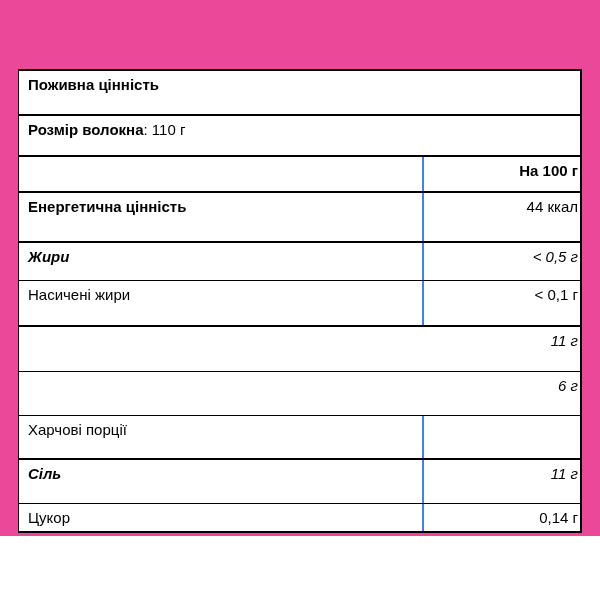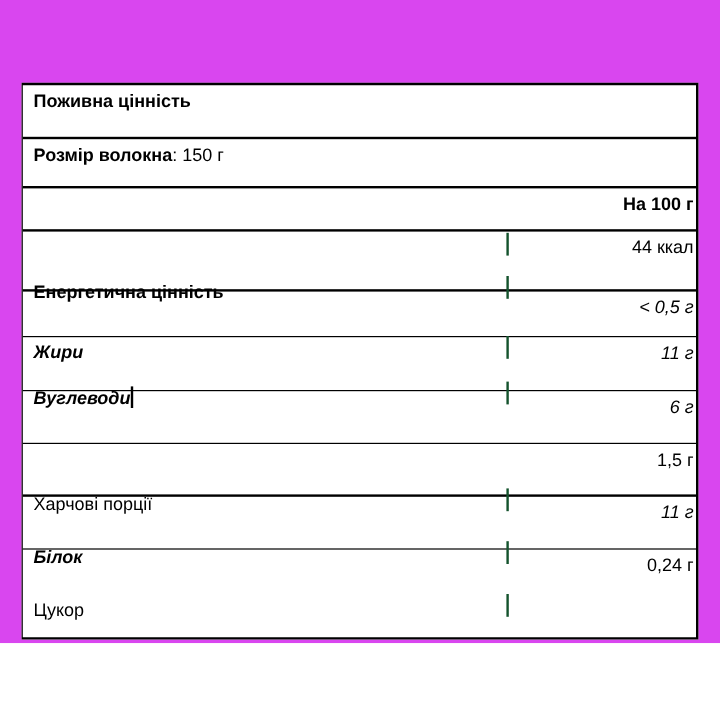--- a/index.html
+++ b/index.html
@@ -4,21 +4,21 @@
 <style>
   html, body {
     margin: 0;
     padding: 0;
     background: #ffffff;
   }
   .page {
     position: relative;
     width: 600px;
     height: 536px;
-    background: #d946ef;
+    background: #ec4899;
     font-family: "Liberation Sans", sans-serif;
     color: #000000;
     font-size: 15px;
     line-height: 19px;
   }
   .nutrition-table {
     position: absolute;
     left: 18px;
     top: 69px;
     width: 564px;
@@ -39,23 +39,22 @@
   .bb2 { border-bottom: 2px solid #000000; }
   .bb1 { border-bottom: 1px solid #000000; font-style: italic; }
   .cell-full {
     box-sizing: border-box;
     flex: 1;
     padding: 4px 6px 0 9px;
   }
   .cell-l {
     box-sizing: border-box;
     width: 405px;
-    border-right: 2px solid #14532d;
+    border-right: 2px solid #3b82f6;
     padding: 4px 6px 15px 9px;
-    margin-top: 37px;
   }
   .cell-r {
     box-sizing: border-box;
     flex: 1;
     padding: 4px 2px 0 2px;
     text-align: right;
   }
   .bold { font-weight: bold; }
   .caret {
     display: inline-block;
@@ -72,21 +71,21 @@
   <div class="nutrition-table">
 
     <div class="row bb2" style="height:45px">
       <div class="cell-full bold">
         <span>Поживна цінність</span>
       </div>
     </div>
 
     <div class="row bb2" style="height:41px">
       <div class="cell-full">
-        <span class="bold">Розмір волокна</span><span>: 150 г</span>
+        <span class="bold">Розмір волокна</span><span>: 110 г</span>
       </div>
     </div>
 
     <div class="row bb2" style="height:36px">
       <div class="cell-l"></div>
       <div class="cell-r bold">
         <span>На 100 г</span>
       </div>
     </div>
 
@@ -101,57 +100,59 @@
 
     <div class="row bb1" style="height:38px">
       <div class="cell-l bold">
         <span>Жири</span>
       </div>
       <div class="cell-r">
         <span>&lt; 0,5 г</span>
       </div>
     </div>
 
+    <div class="row bb2" style="height:46px">
+      <div class="cell-l">
+        <span>Насичені жири</span>
+      </div>
+      <div class="cell-r">
+        <span>&lt; 0,1 г</span>
+      </div>
+    </div>
 
     <div class="row bb1" style="height:45px">
-      <div class="cell-l bold">
-        <span>Вуглеводи</span><span class="caret"></span>
-      </div>
       <div class="cell-r">
         <span>11 г</span>
       </div>
     </div>
 
     <div class="row bb1" style="height:44px">
       <div class="cell-r">
         <span>6 г</span>
       </div>
     </div>
 
     <div class="row bb2" style="height:44px">
       <div class="cell-l">
         <span>Харчові порції</span>
       </div>
-      <div class="cell-r">
-        <span>1,5 г</span>
-      </div>
     </div>
 
     <div class="row bb1" style="height:44px">
       <div class="cell-l bold">
-        <span>Білок</span>
+        <span>Сіль</span>
       </div>
       <div class="cell-r">
         <span>11 г</span>
       </div>
     </div>
 
     <div class="row" style="height:27px">
       <div class="cell-l">
         <span>Цукор</span>
       </div>
       <div class="cell-r">
-        <span>0,24 г</span>
+        <span>0,14 г</span>
       </div>
     </div>
 
   </div>
 </div>
 
 </body></html>

